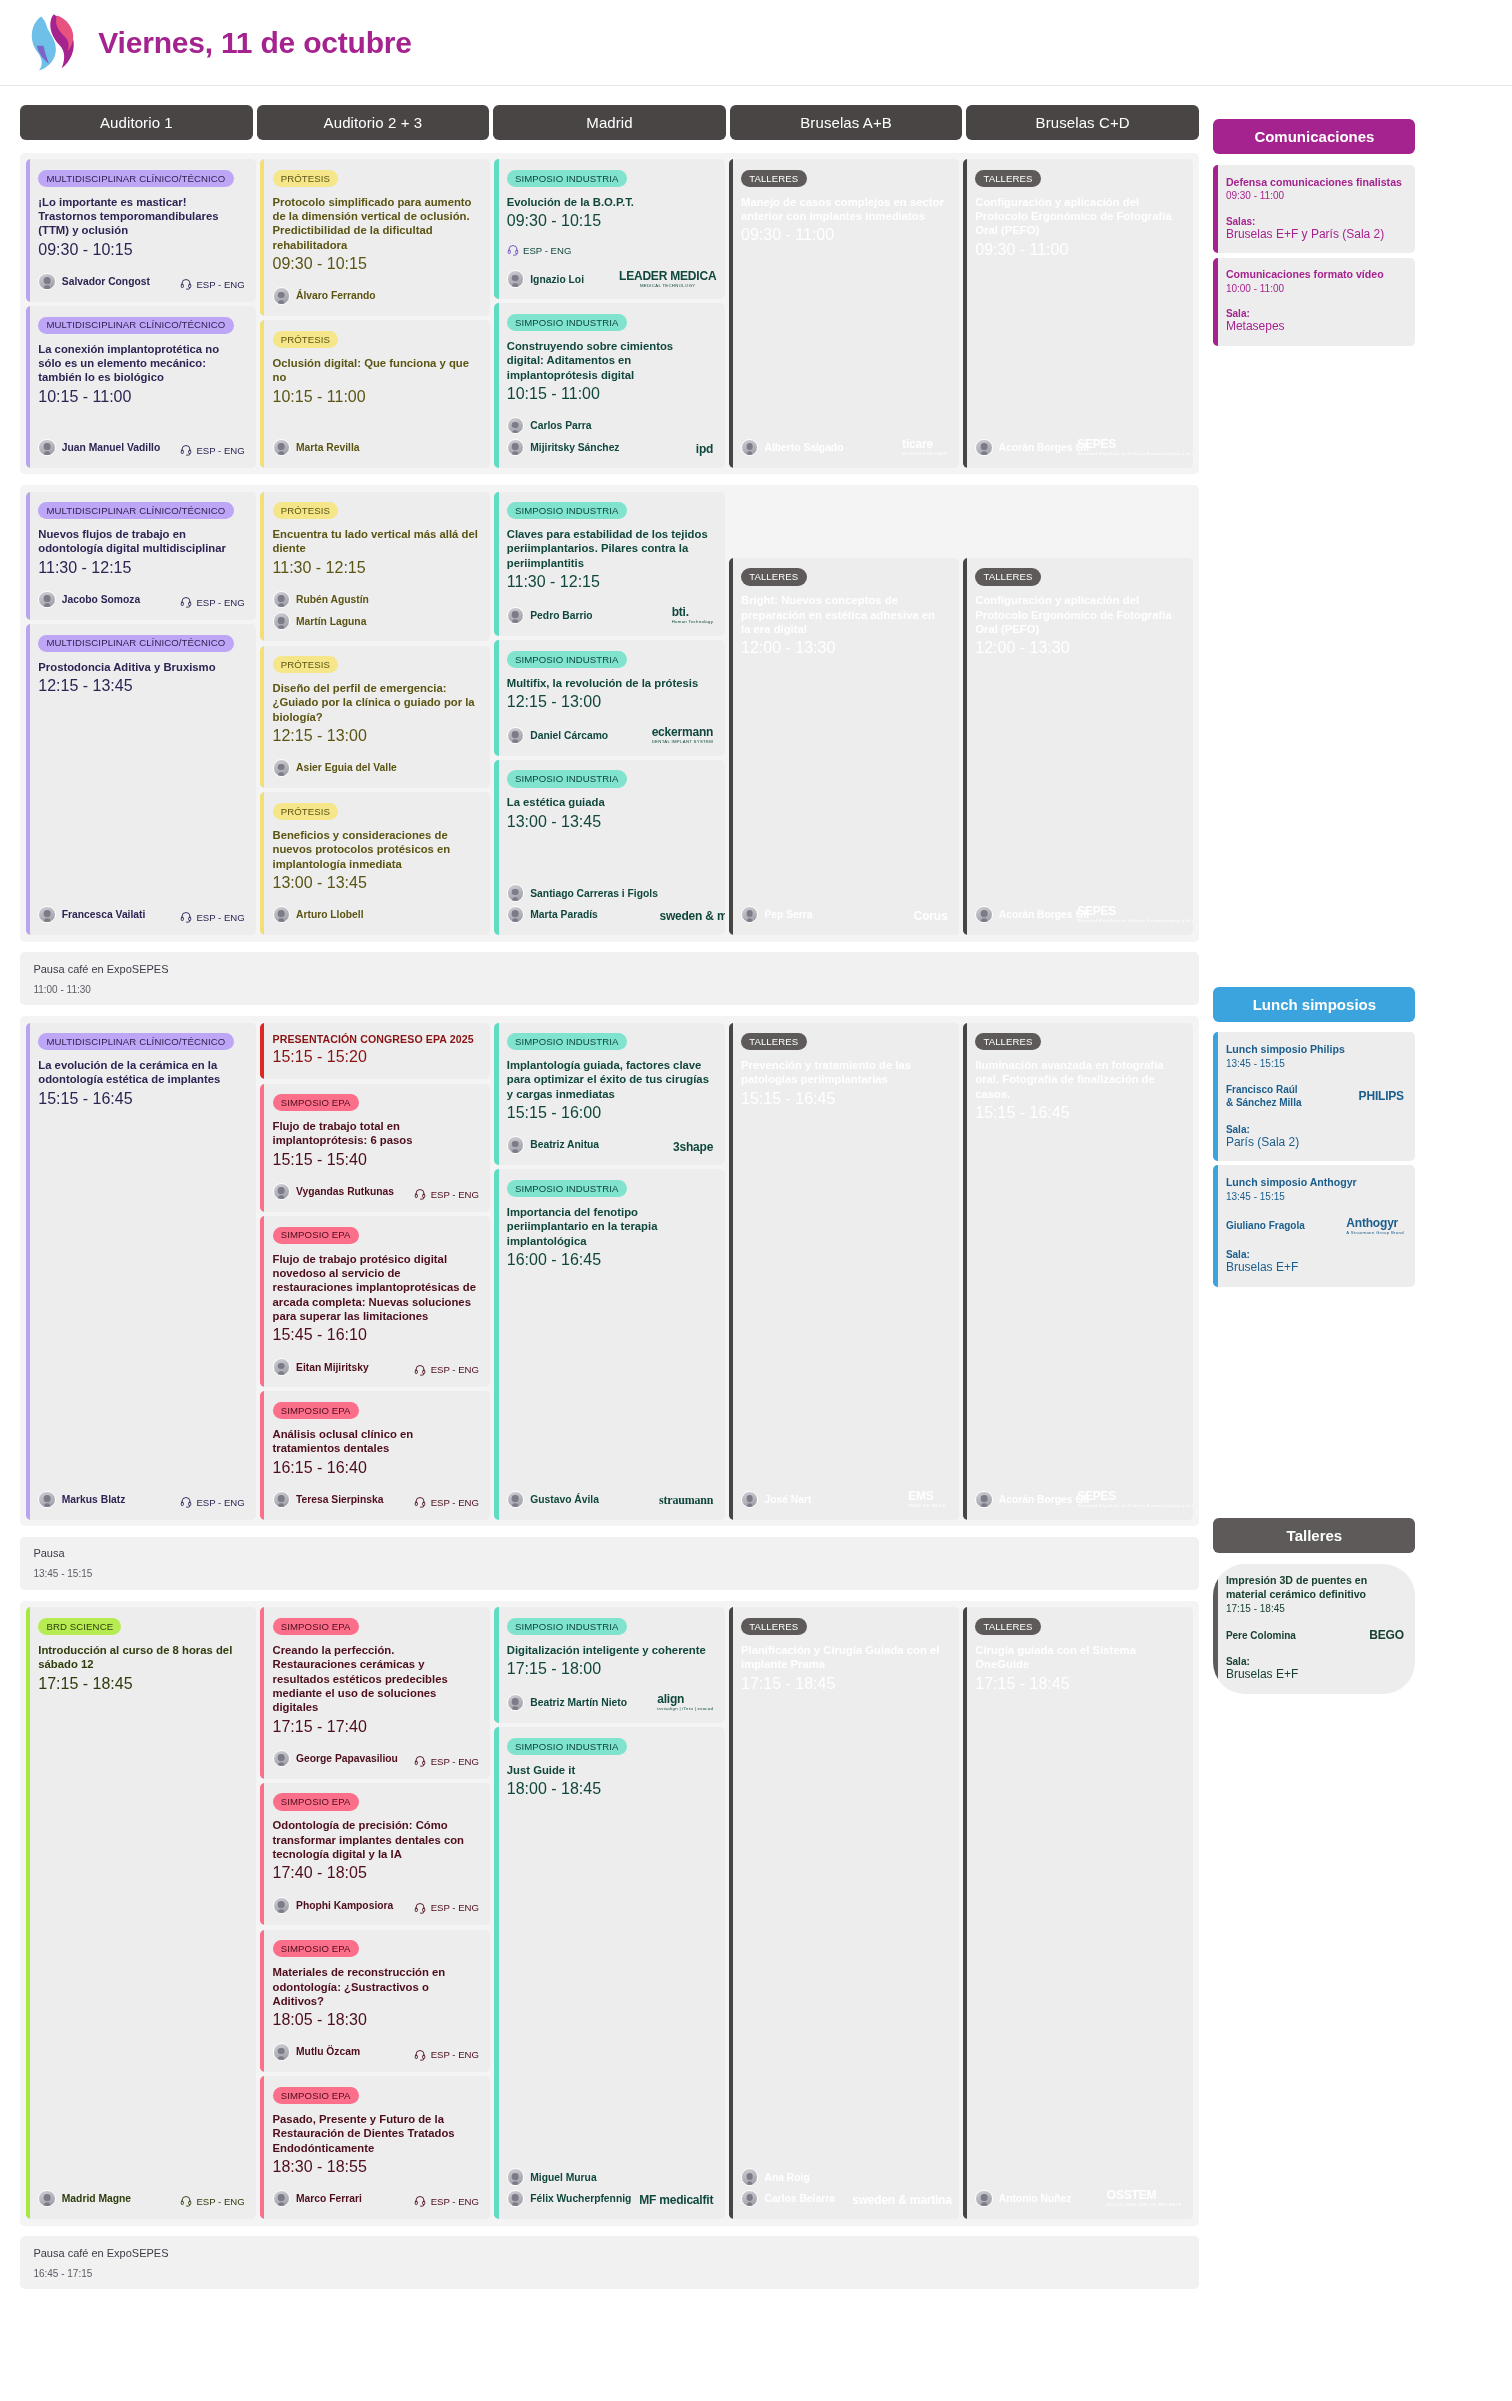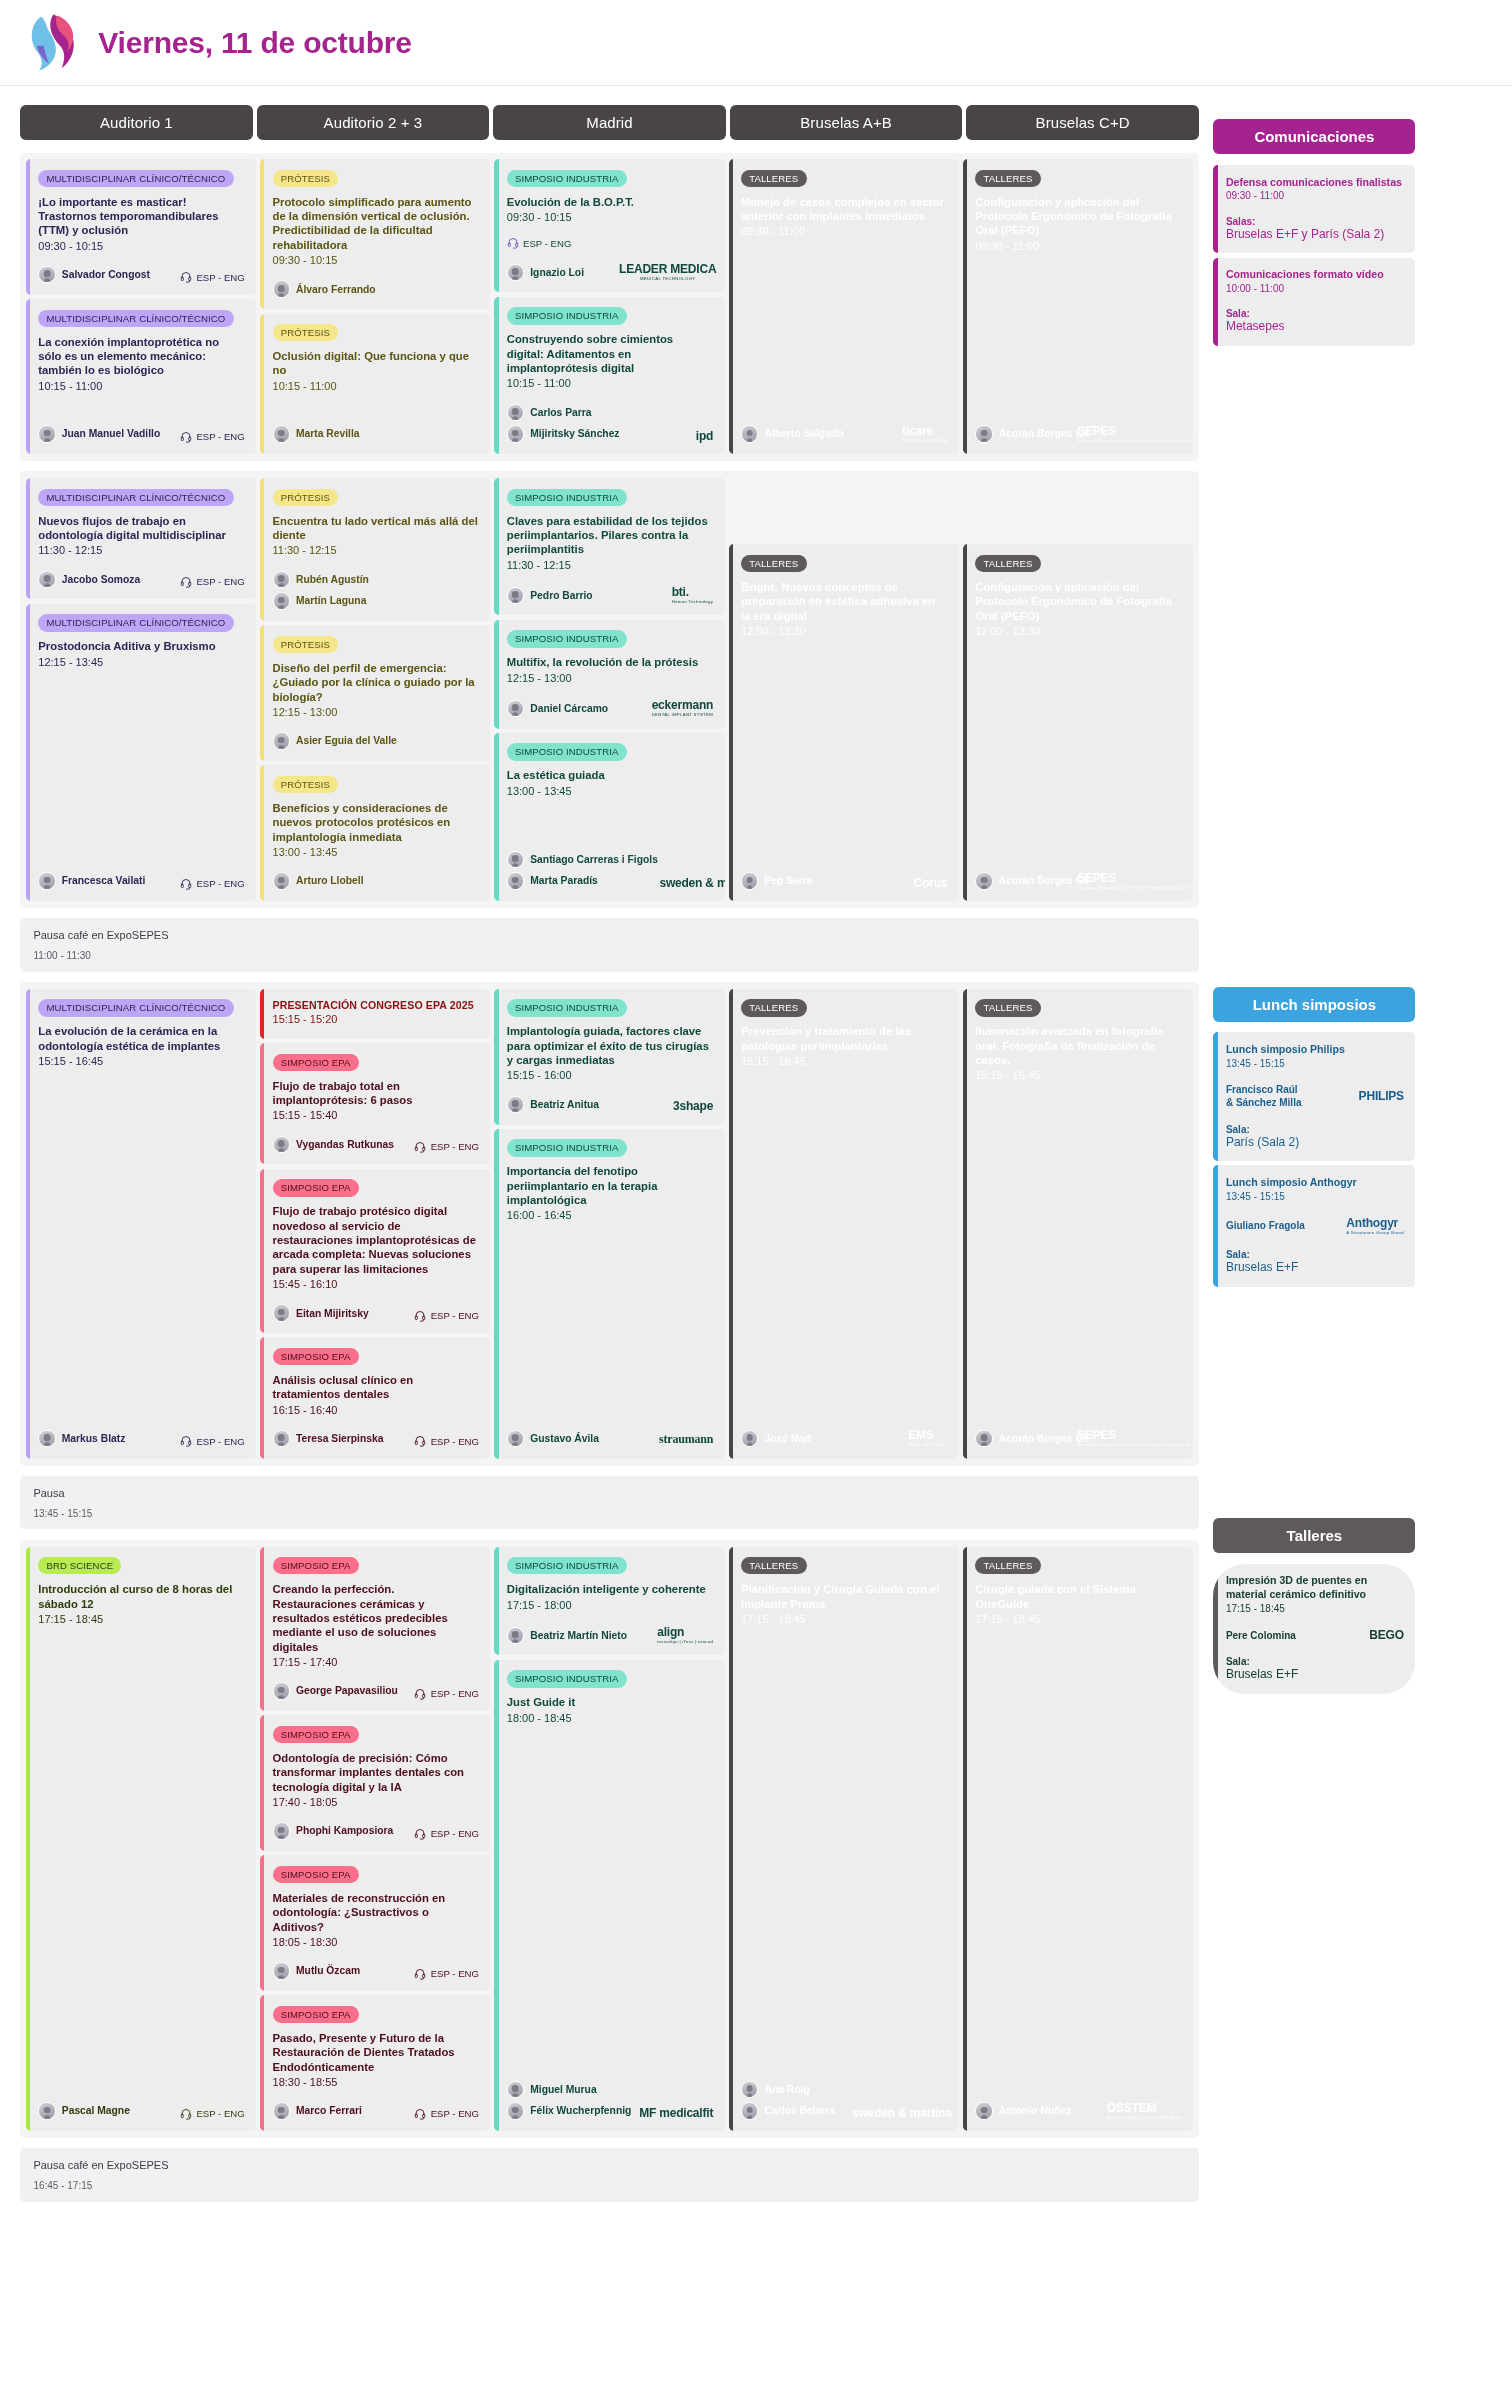--- a/index.html
+++ b/index.html
@@ -104,21 +104,21 @@
     letter-spacing: 0.1px;
     margin-bottom: 1px;
   }
   .card-title {
     font-size: 11.3px;
     font-weight: bold;
     line-height: 1.27;
     margin-bottom: 1px;
   }
   .card-time {
-    font-size: 11px;
+    font-size: 16px;
     line-height: 1.35;
   }
   .card-foot {
     margin-top: auto;
     padding-top: 12.5px;
     display: flex;
     align-items: flex-end;
     justify-content: space-between;
     gap: 5.8px;
   }
@@ -741,21 +741,21 @@
         <div class="block">
           <div class="col">
             <div class="card grow" style="--accent: #a9e843; color: rgb(46, 61, 11);">
               <span class="tag" style="background: rgb(182, 236, 82); color: rgb(46, 61, 11);">BRD SCIENCE</span>
               <div class="card-title">Introducción al curso de 8 horas del sábado 12</div>
               <div class="card-time">17:15 - 18:45</div>
               <div class="card-foot">
                 <div class="speakers">
                   <div class="speaker">
                     <div class="avatar"></div>
-                    <div class="speaker-name">Pascal Magne</div>
+                    <div class="speaker-name">Madrid Magne</div>
                   </div>
                 </div>
                 <div class="lang">
                   <svg viewBox="0 0 24 24" fill="none" stroke="#2e3d0b" stroke-width="1.8" stroke-linecap="round">
                     <path d="M4 13v-2a8 8 0 0 1 16 0v2"></path>
                     <rect x="2.5" y="12.5" width="4.2" height="6.5" rx="1.6"></rect>
                     <rect x="17.3" y="12.5" width="4.2" height="6.5" rx="1.6"></rect>
                     <path d="M19.4 19v1.2a2 2 0 0 1-2 2H13"></path>
                   </svg>
                   <span>ESP - ENG</span>

